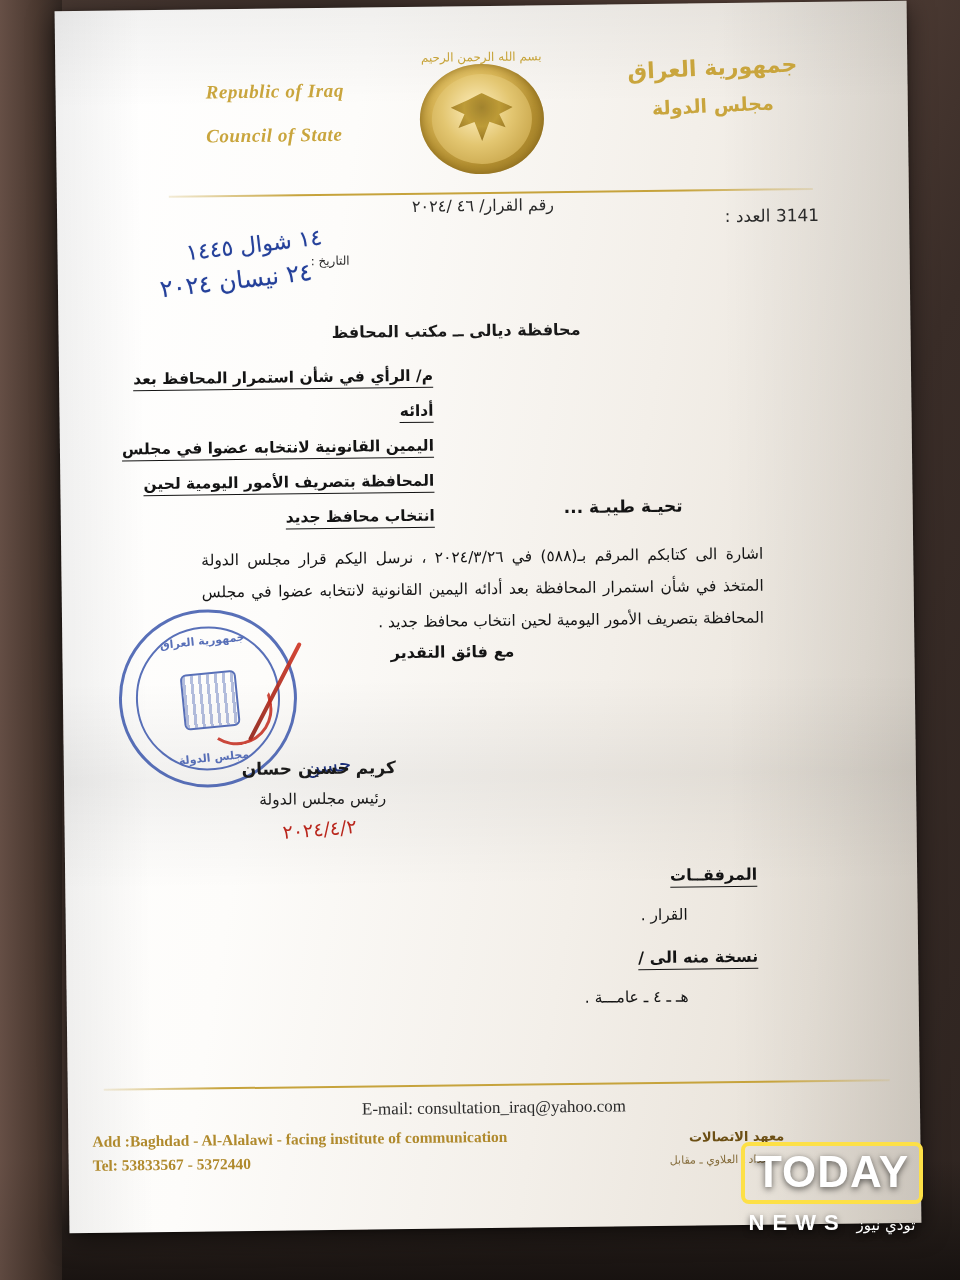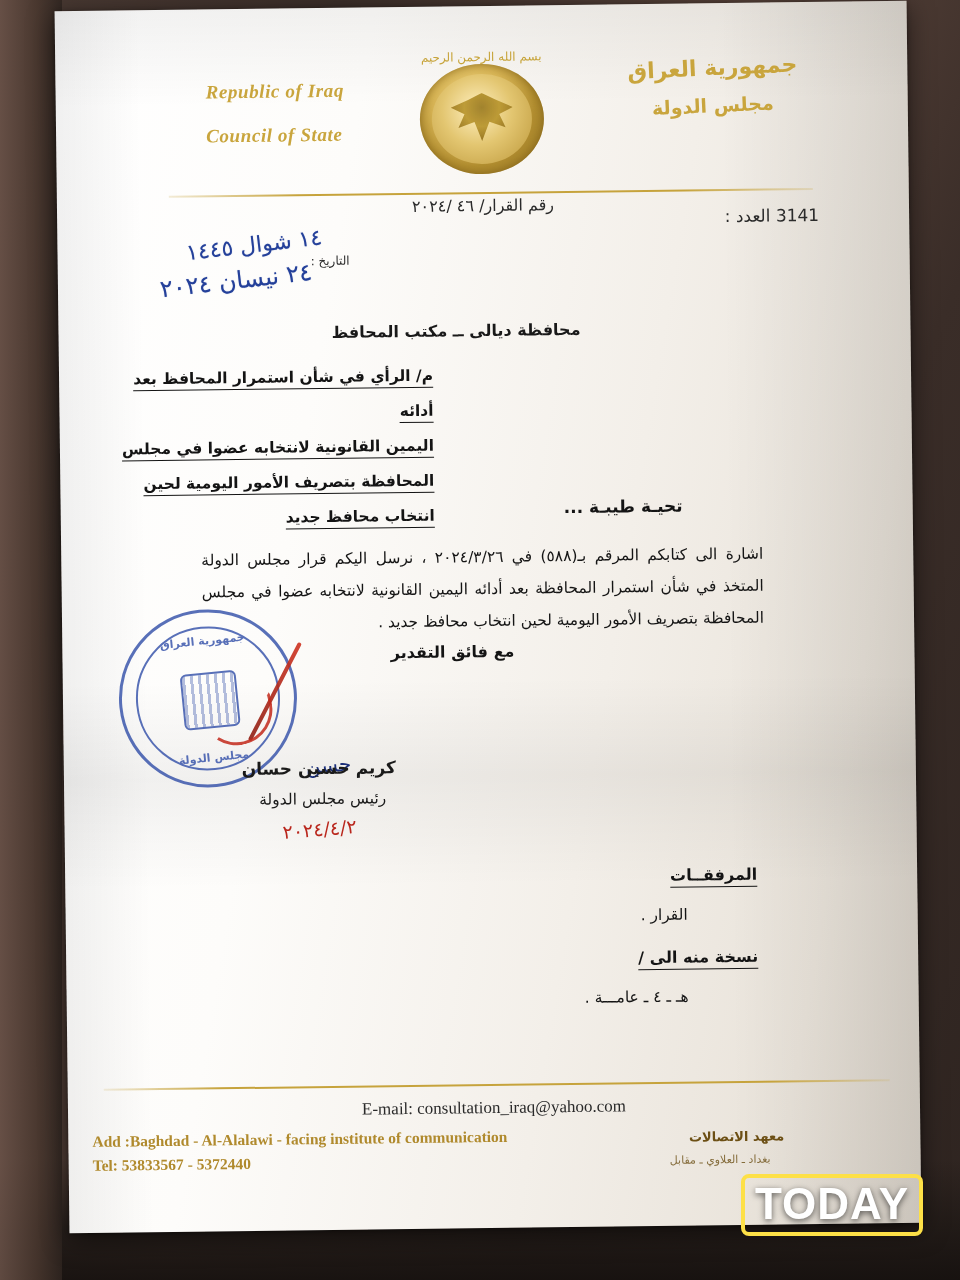--- a/index.html
+++ b/index.html
@@ -559,13 +559,17 @@
     <div class="foot-addr">Add :Baghdad - Al-Alalawi - facing institute of communication</div>
     <div class="foot-tel">Tel: 53833567 - 5372440</div>
     <div class="foot-ar-r">معهد الاتصالات</div>
     <div class="foot-ar-r2">بغداد ـ العلاوي ـ مقابل</div>
 
   </div>
 </div>
 
 <div id="watermark">
   <div class="wm-today">TODAY</div>
+  <div class="wm-row">
+    <div class="wm-news">NEWS</div>
+    <div class="wm-ar">تودي نيوز</div>
+  </div>
 </div>
 
 </body></html>

